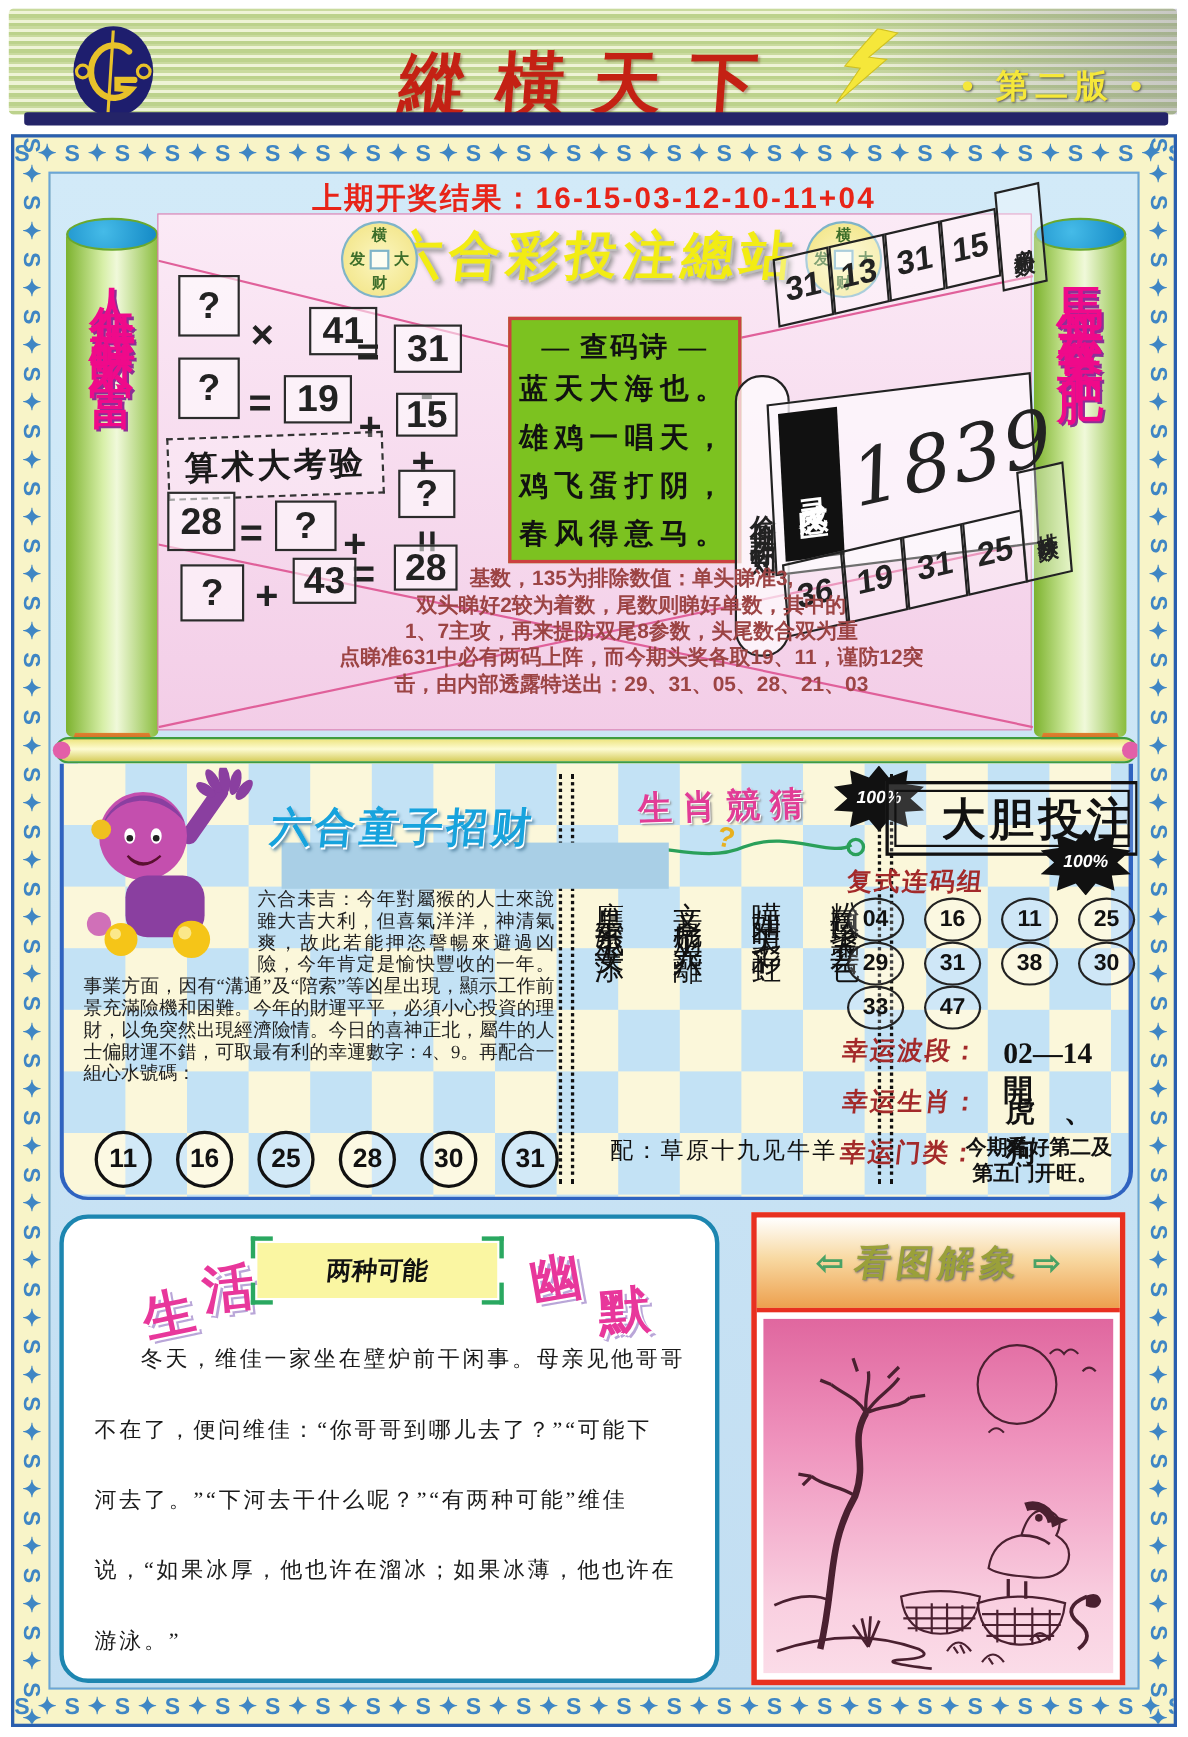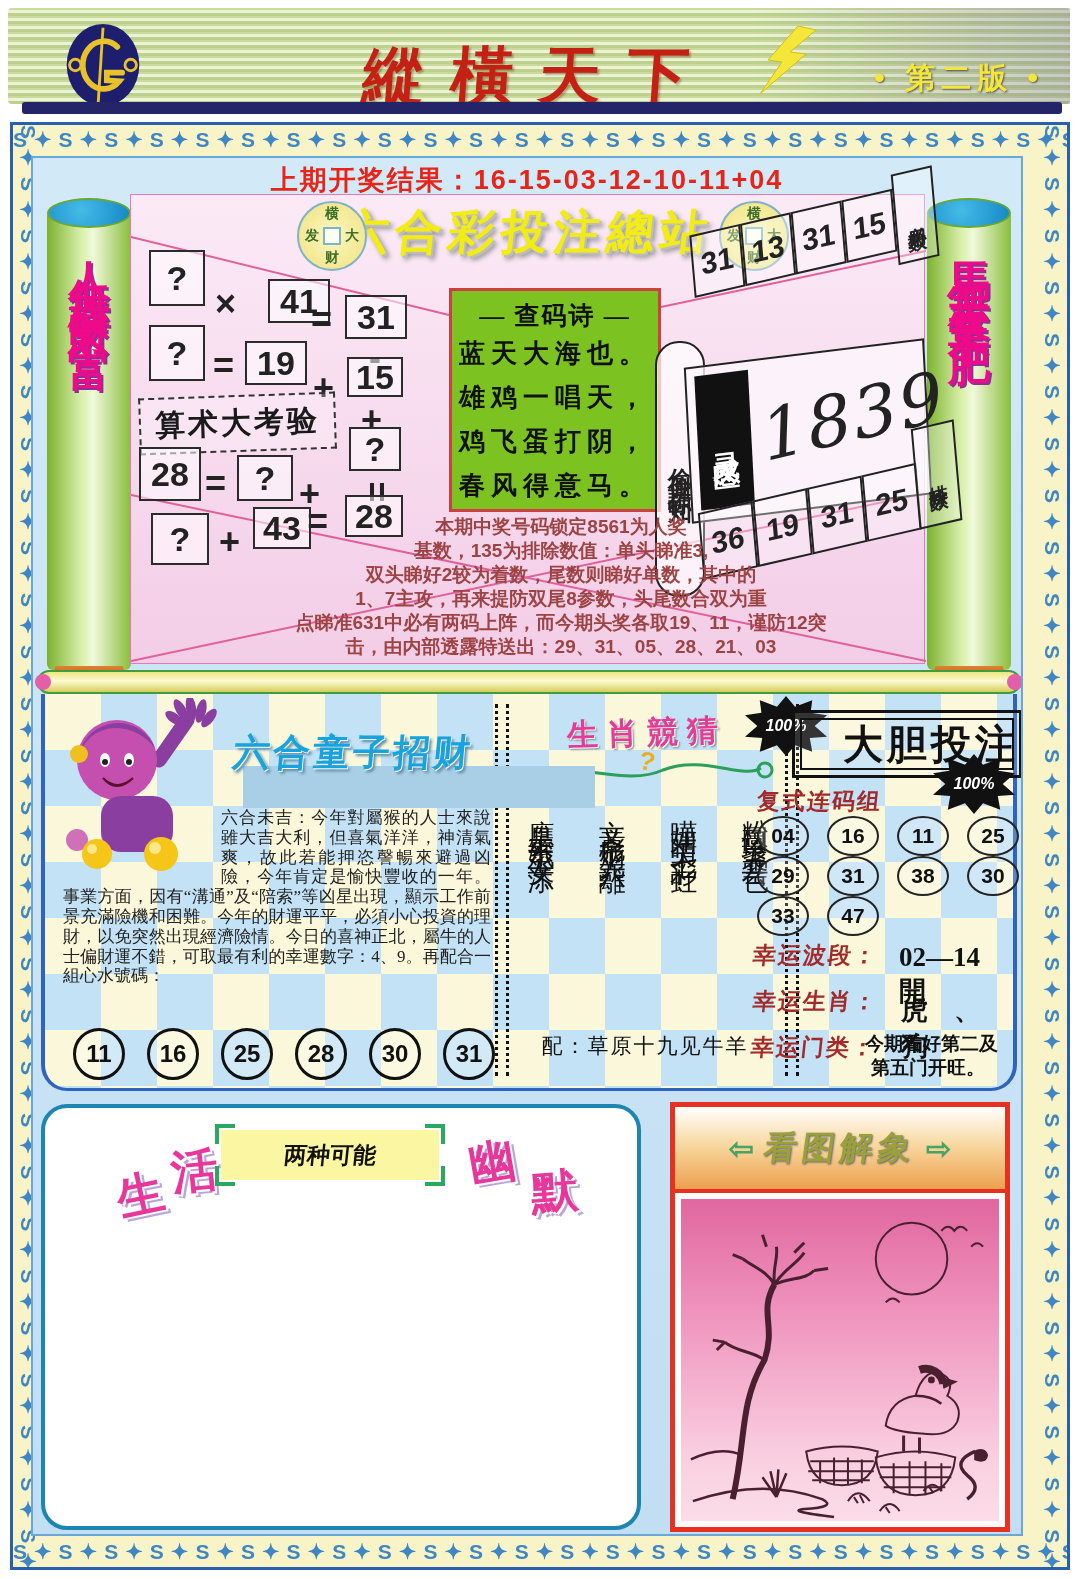--- a/index.html
+++ b/index.html
@@ -21,21 +21,21 @@
     letter-spacing:6px;text-shadow:1px 1px 2px #555;}
   
   .frame{position:absolute;left:10px;top:122px;width:1060px;height:1448px;
     border:3px solid #2a5fae;background:#f8f4c8;box-sizing:border-box;}
   .band{position:absolute;color:#3f86c4;font-weight:bold;font-size:21px;letter-spacing:7px;
     overflow:hidden;white-space:nowrap;text-align:center;}
   .band.top{left:0;top:0;width:100%;height:30px;line-height:30px;}
   .band.bottom{left:0;bottom:0;width:100%;height:30px;line-height:30px;}
   .band.left,.band.right{top:0;width:30px;height:100%;writing-mode:vertical-rl;line-height:30px;}
   .band.left{left:0;} .band.right{right:0;}
-  .inner{position:absolute;left:18px;top:31px;width:992px;height:1380px;
+  .inner{position:absolute;left:31px;top:31px;width:992px;height:1380px;
     border:2px solid #6aa6d8;box-sizing:border-box;overflow:hidden;
     background:
       radial-gradient(ellipse 140px 45px at 14% 16%,rgba(255,255,255,.95),transparent 70%),
       radial-gradient(ellipse 170px 55px at 86% 24%,rgba(255,255,255,.9),transparent 70%),
       radial-gradient(ellipse 150px 50px at 78% 64%,rgba(255,255,255,.8),transparent 70%),
       radial-gradient(ellipse 160px 55px at 18% 72%,rgba(255,255,255,.8),transparent 70%),
       linear-gradient(180deg,#d2eaf8,#c2def2);}
   
   .lastdraw{position:absolute;left:0;top:4px;width:100%;text-align:center;
     font-size:27px;font-weight:bold;color:#e82418;letter-spacing:2px;}
@@ -301,21 +301,20 @@
           <div class="cell" style="width:52px;height:62px;">36</div>
           <div class="cell" style="width:52px;height:62px;">19</div>
           <div class="cell" style="width:52px;height:62px;">31</div>
           <div class="cell" style="width:52px;height:62px;">25</div>
           <div class="lblcell" style="width:40px;height:96px;margin-top:-6px;">
             <span>排除数</span>
           </div>
         </div>
 
         <div class="analysis">
-          <div>本期中奖号码锁定8561为人奖</div>
           <div>基数，135为排除数值：单头睇准3,</div>
           <div>双头睇好2较为着数，尾数则睇好单数，其中的</div>
           <div>1、7主攻，再来提防双尾8参数，头尾数合双为重</div>
           <div>点睇准631中必有两码上阵，而今期头奖各取19、11，谨防12突</div>
           <div>击，由内部透露特送出：29、31、05、28、21、03</div>
         </div>
       </div>
 
       <div class="roller">
         <div class="rcap" style="left:-4px;"></div>
@@ -428,20 +427,27 @@
         <div class="h-char" style="left:126px;top:32px;transform:rotate(-6deg);">活</div>
         <div class="topicbox">
           <i class="tl"></i>
           <i class="tr"></i>
           <i class="bl"></i>
           <i class="br"></i>
           <span>两种可能</span>
         </div>
         <div class="h-char" style="left:424px;top:24px;transform:rotate(-10deg);">幽</div>
         <div class="h-char" style="left:486px;top:52px;transform:rotate(-4deg);">默</div>
+        <div class="joke">
+          <div>冬天，维佳一家坐在壁炉前干闲事。母亲见他哥哥</div>
+          <div>不在了，便问维佳：“你哥哥到哪儿去了？”“可能下</div>
+          <div>河去了。”“下河去干什么呢？”“有两种可能”维佳</div>
+          <div>说，“如果冰厚，他也许在溜冰；如果冰薄，他也许在</div>
+          <div>游泳。”</div>
+        </div>
       </div>
 
       <div class="picture">
         <div class="pic-head">
           <span class="pic-arrow">⇦</span>
           <span class="pic-title">看图解象</span>
           <span class="pic-arrow">⇨</span>
         </div>
         <div class="pic-body">
           <svg viewBox="0 0 320 320">

